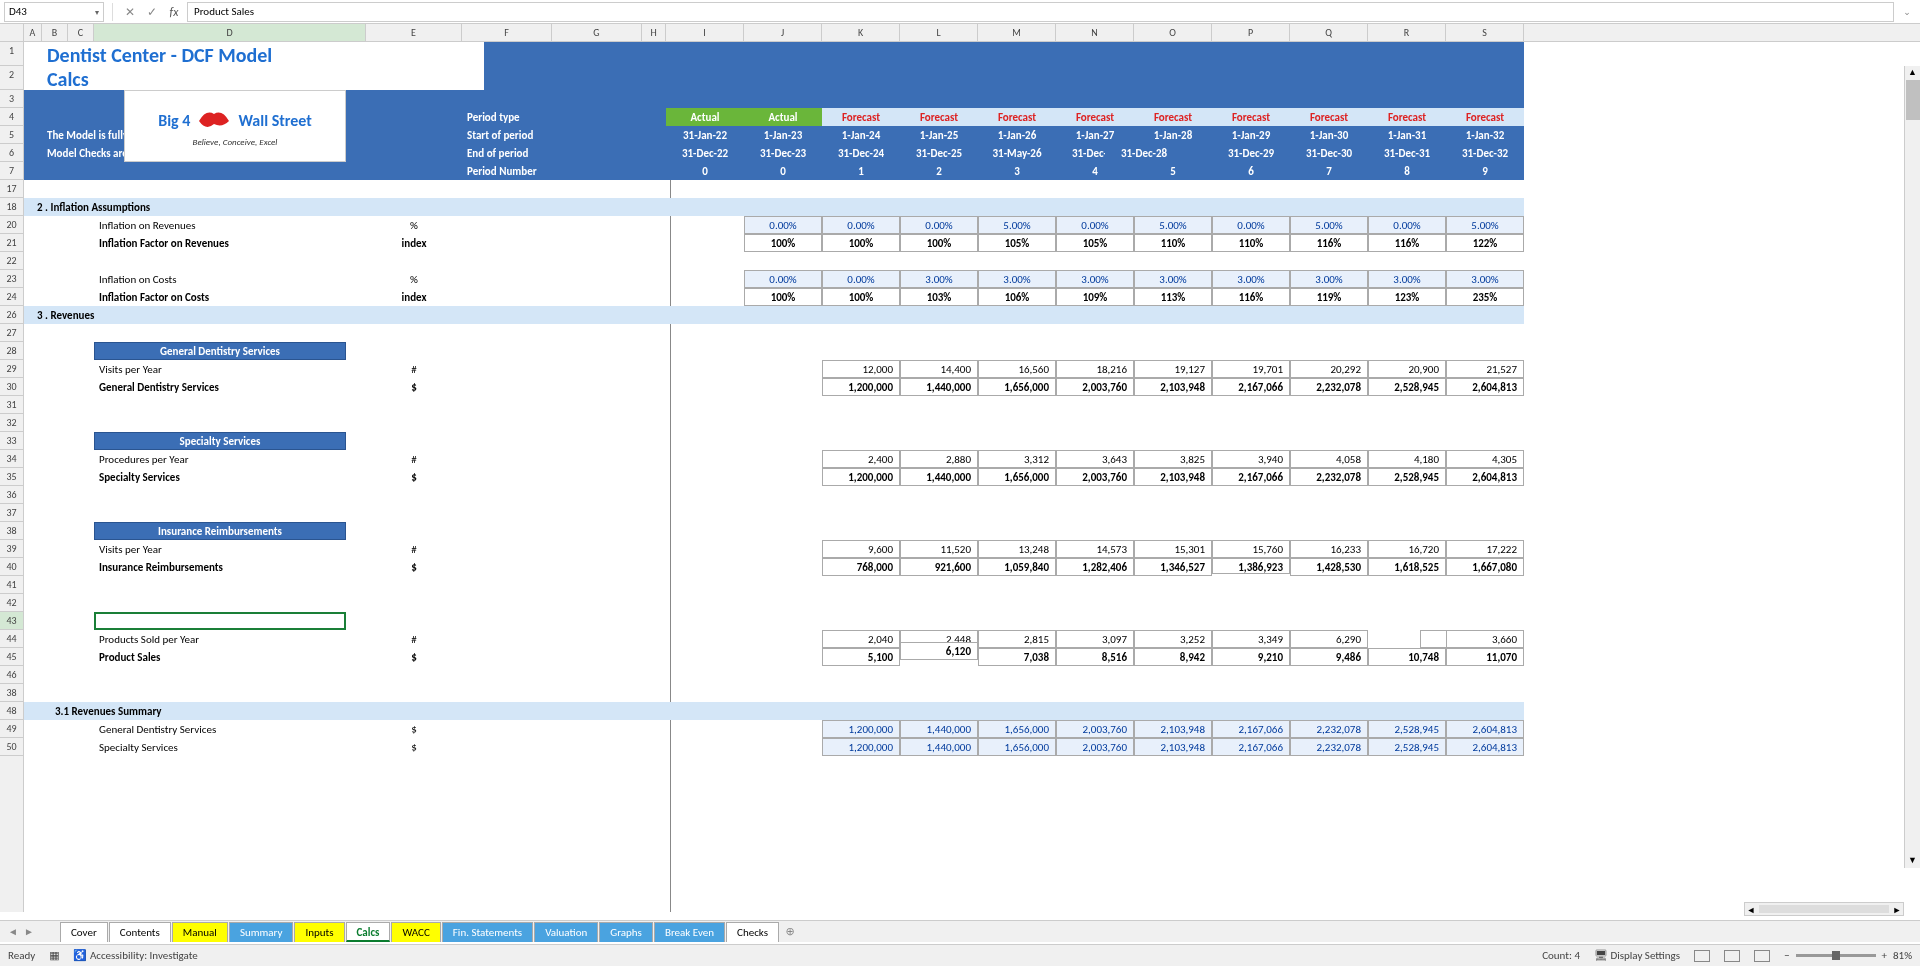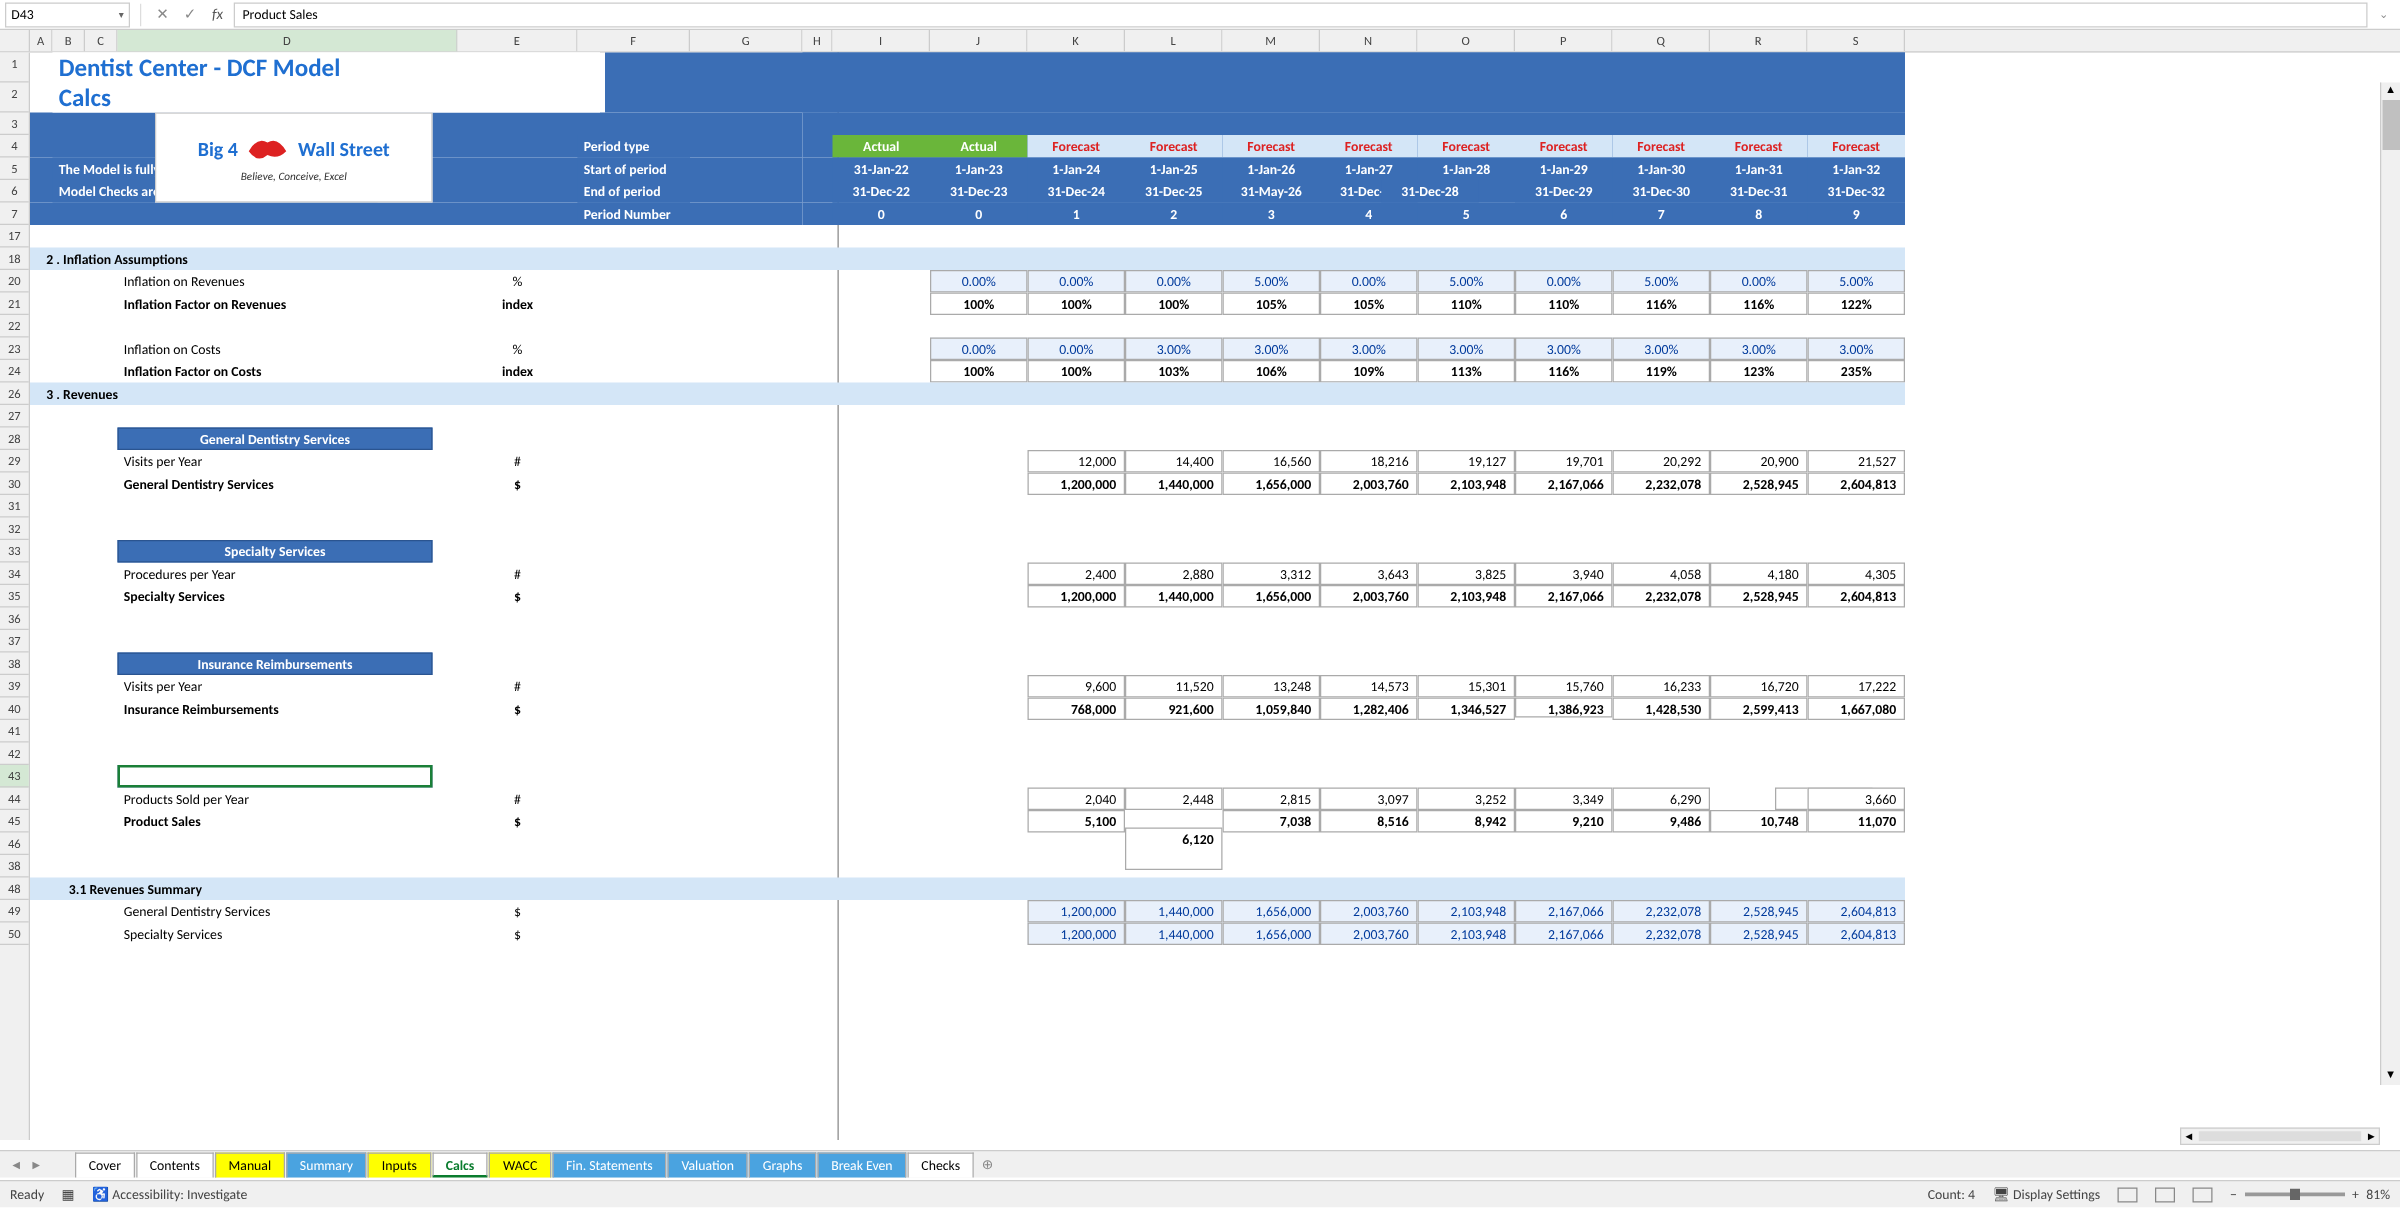--- a/index.html
+++ b/index.html
@@ -333,38 +333,38 @@
         <div class="c tblcell" style="position:absolute;top:498px;left:1422px;width:78px;height:18px">17,222</div>
         <div class="c bold" style="position:absolute;top:516px;left:70px;width:272px;height:18px;">Insurance Reimbursements</div>
         <div class="c bold" style="position:absolute;top:516px;left:342px;width:96px;height:18px;text-align:center;">$</div>
         <div class="c tblcellb" style="position:absolute;top:516px;left:798px;width:78px;height:18px">768,000</div>
         <div class="c tblcellb" style="position:absolute;top:516px;left:876px;width:78px;height:18px">921,600</div>
         <div class="c tblcellb" style="position:absolute;top:516px;left:954px;width:78px;height:18px">1,059,840</div>
         <div class="c tblcellb" style="position:absolute;top:516px;left:1032px;width:78px;height:18px">1,282,406</div>
         <div class="c tblcellb" style="position:absolute;top:516px;left:1110px;width:78px;height:18px">1,346,527</div>
         <div class="c tblcellb" style="position:absolute;top:516px;left:1188px;width:78px;height:16px">1,386,923</div>
         <div class="c tblcellb" style="position:absolute;top:516px;left:1266px;width:78px;height:18px">1,428,530</div>
-        <div class="c tblcellb" style="position:absolute;top:516px;left:1344px;width:78px;height:18px">2,599,413</div>
+        <div class="c tblcellb" style="position:absolute;top:516px;left:1344px;width:78px;height:18px">1,618,525</div>
         <div class="c tblcellb" style="position:absolute;top:516px;left:1422px;width:78px;height:18px">1,667,080</div>
         <div class="c subhdr" style="position:absolute;top:570px;left:70px;width:252px;height:18px;border:1px solid #2a5490">Product Sales</div>
         <div class="c " style="position:absolute;top:588px;left:70px;width:272px;height:18px;">Products Sold per Year</div>
         <div class="c " style="position:absolute;top:588px;left:342px;width:96px;height:18px;text-align:center;">#</div>
         <div class="c tblcell" style="position:absolute;top:588px;left:798px;width:78px;height:18px">2,040</div>
         <div class="c tblcell" style="position:absolute;top:588px;left:876px;width:78px;height:18px">2,448</div>
         <div class="c tblcell" style="position:absolute;top:588px;left:954px;width:78px;height:18px">2,815</div>
         <div class="c tblcell" style="position:absolute;top:588px;left:1032px;width:78px;height:18px">3,097</div>
         <div class="c tblcell" style="position:absolute;top:588px;left:1110px;width:78px;height:18px">3,252</div>
         <div class="c tblcell" style="position:absolute;top:588px;left:1188px;width:78px;height:18px">3,349</div>
         <div class="c tblcell" style="position:absolute;top:588px;left:1266px;width:78px;height:18px">6,290</div>
         <div class="c tblcell" style="position:absolute;top:588px;left:1396px;width:78px;height:18px">3,553</div>
         <div class="c tblcell" style="position:absolute;top:588px;left:1422px;width:78px;height:18px">3,660</div>
         <div class="c bold" style="position:absolute;top:606px;left:70px;width:272px;height:18px;">Product Sales</div>
         <div class="c bold" style="position:absolute;top:606px;left:342px;width:96px;height:18px;text-align:center;">$</div>
         <div class="c tblcellb" style="position:absolute;top:606px;left:798px;width:78px;height:18px">5,100</div>
-        <div class="c tblcellb" style="position:absolute;top:620px;left:876px;width:78px;height:34px">6,120</div>
+        <div class="c tblcellb" style="position:absolute;top:600px;left:876px;width:78px;height:18px">6,120</div>
         <div class="c tblcellb" style="position:absolute;top:606px;left:954px;width:78px;height:18px">7,038</div>
         <div class="c tblcellb" style="position:absolute;top:606px;left:1032px;width:78px;height:18px">8,516</div>
         <div class="c tblcellb" style="position:absolute;top:606px;left:1110px;width:78px;height:18px">8,942</div>
         <div class="c tblcellb" style="position:absolute;top:606px;left:1188px;width:78px;height:18px">9,210</div>
         <div class="c tblcellb" style="position:absolute;top:606px;left:1266px;width:78px;height:18px">9,486</div>
         <div class="c tblcellb" style="position:absolute;top:606px;left:1344px;width:78px;height:18px">10,748</div>
         <div class="c tblcellb" style="position:absolute;top:606px;left:1422px;width:78px;height:18px">11,070</div>
         <div class="c activesel" style="position:absolute;top:570px;left:70px;width:252px;height:18px;pointer-events:none;"></div>
         <div class="c sechdr" style="position:absolute;top:660px;left:0;width:1500px;height:18px;padding-left:30px">3.1    Revenues Summary</div>
         <div class="c " style="position:absolute;top:678px;left:70px;width:272px;height:18px;">General Dentistry Services</div>

